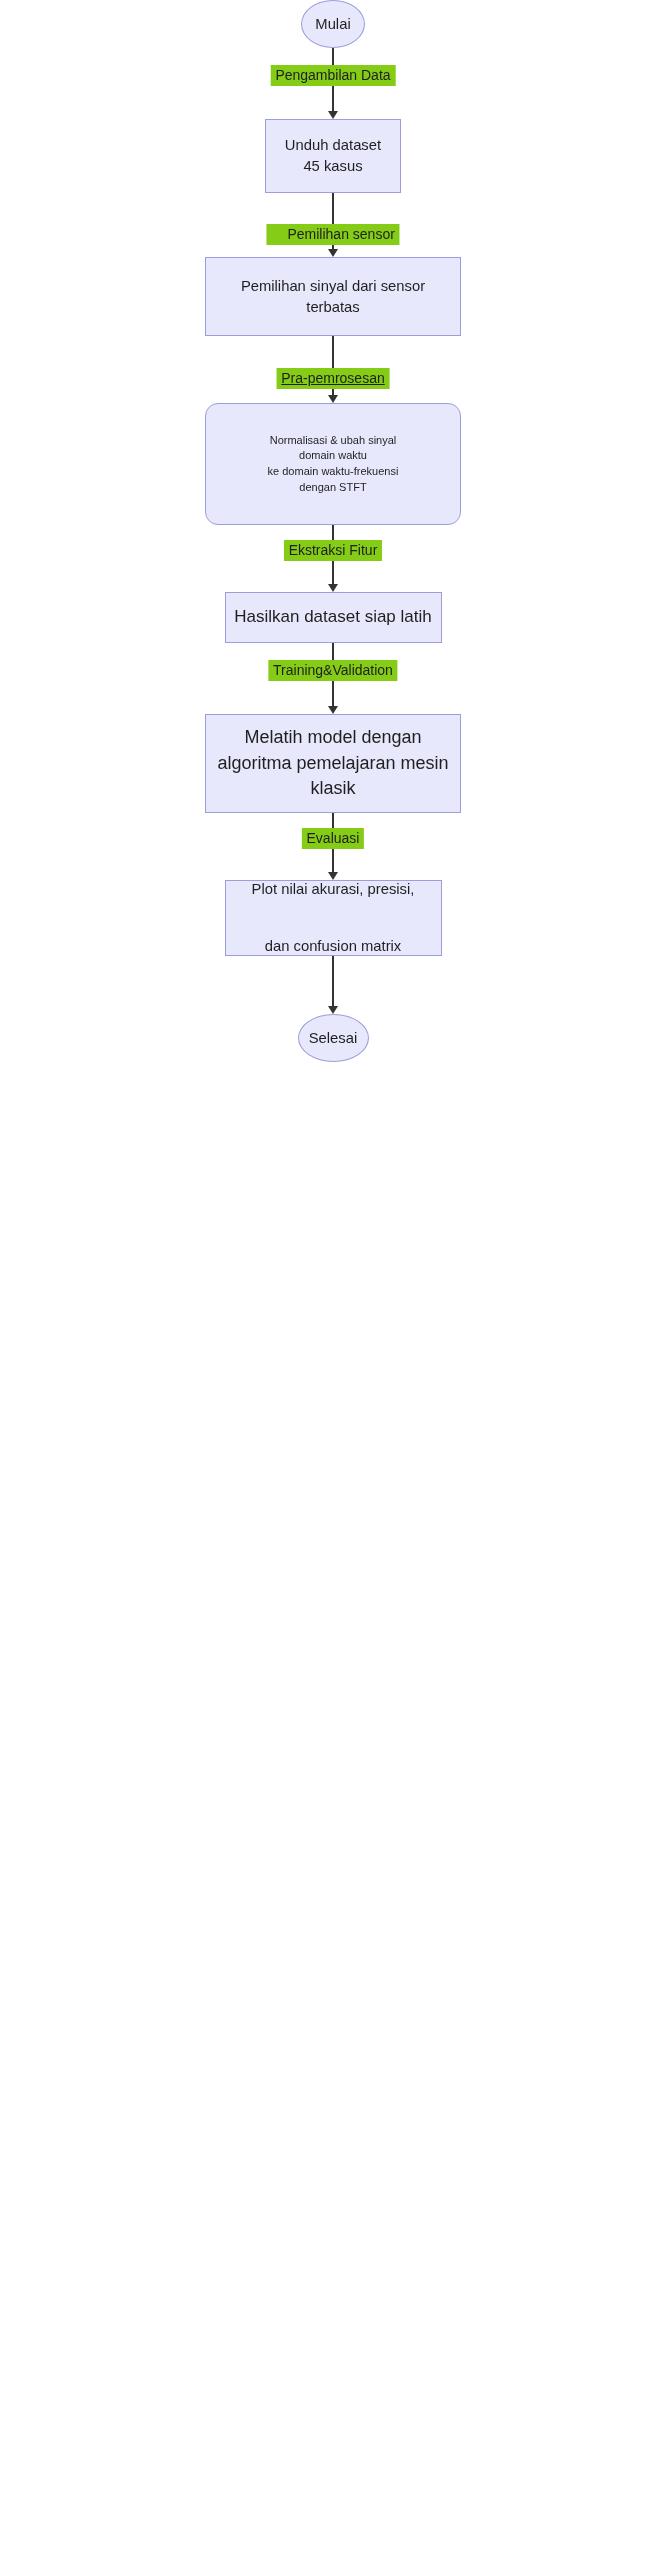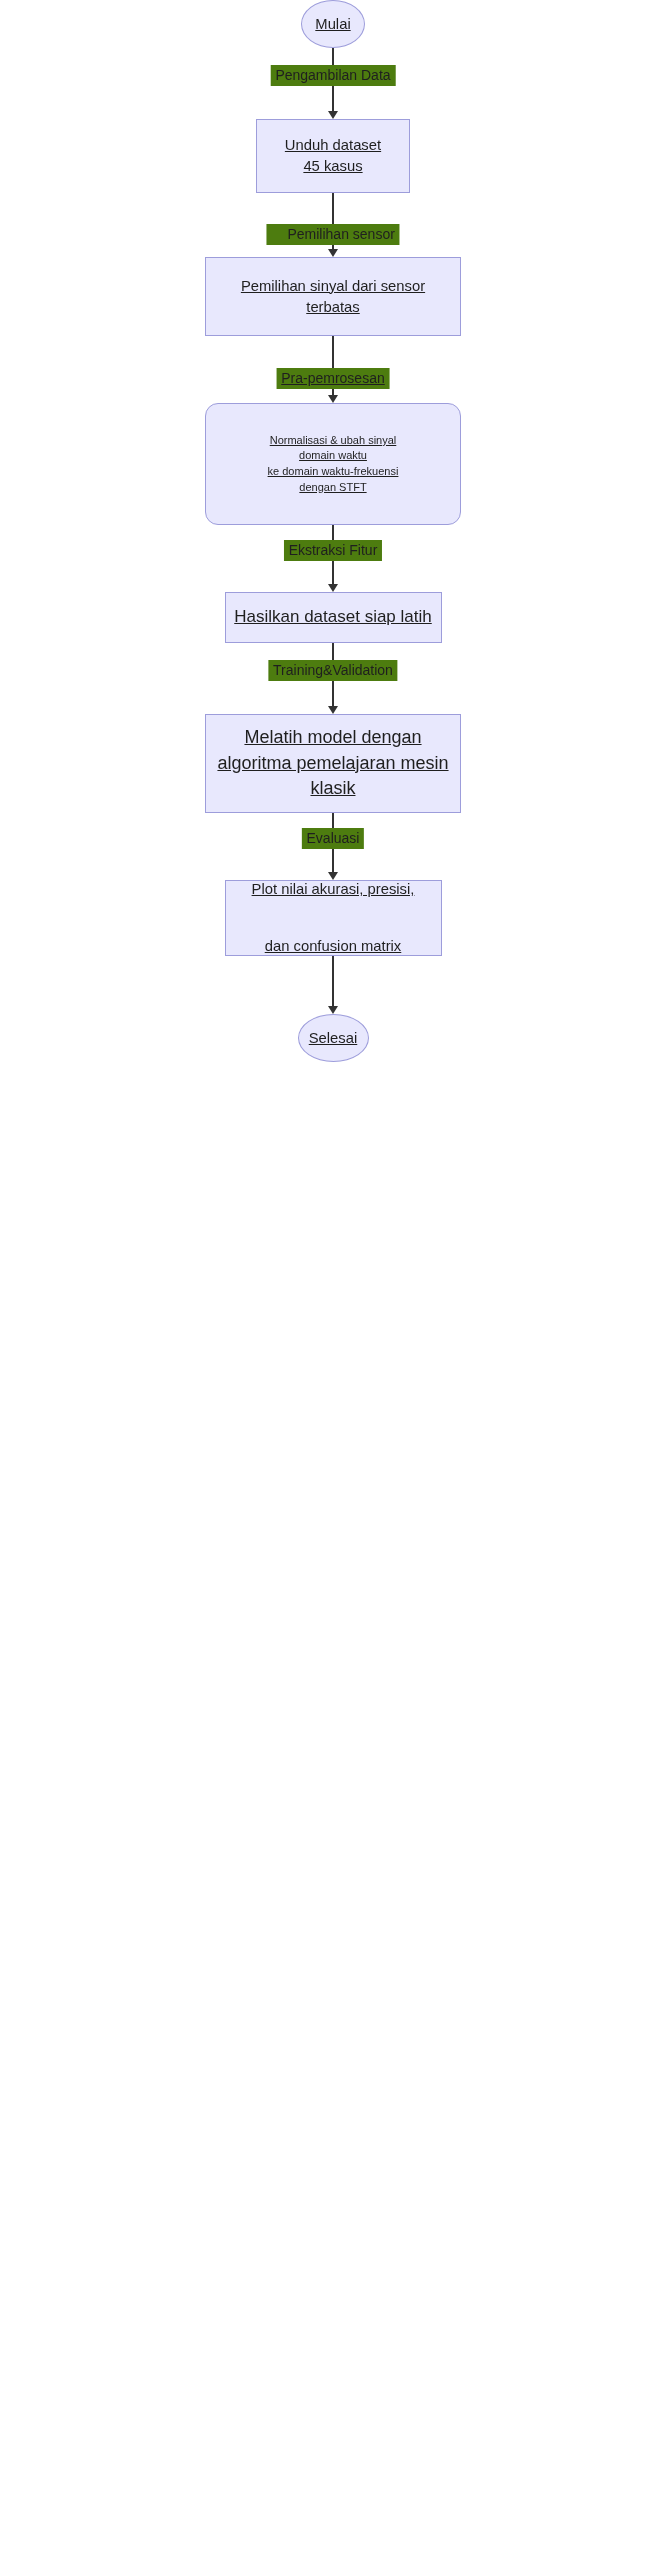--- a/index.html
+++ b/index.html
@@ -35,21 +35,20 @@
   }
   .node.terminator {
     border-radius: 50%;
     background: #e8e8fd;
     border: 0.7px solid #9d9ddb;
   }
   .node .line {
     display: block;
     line-height: 1.42;
     white-space: pre;
-    text-decoration: underline;
   }
   .edge {
     position: relative;
     width: 1.3px;
     background: transparent;
     display: flex;
     flex-direction: column;
     align-items: center;
   }
   .edge .stem {
@@ -62,21 +61,21 @@
     height: 0;
     border-left: 5.4px solid transparent;
     border-right: 5.4px solid transparent;
     border-top: 8px solid #333333;
     margin-top: -0.7px;
   }
   .edge-label {
     position: absolute;
     left: 50%;
     transform: translateX(-50%);
-    background: #4d7c0f;
+    background: #84cc16;
     color: #1f1f1f;
     font-size: 14px;
     padding: 2px 4.7px;
     white-space: nowrap;
     line-height: 1.2;
   }
 </style>
 </head>
 <body>
 
@@ -85,21 +84,21 @@
   <div class="node terminator" style="width:64px;height:48px;font-size:14.8px;">
     <span class="line">Mulai</span>
   </div>
 
   <div class="edge" style="height:71px;">
     <div class="stem"></div>
     <div class="arrowhead"></div>
     <span class="edge-label" style="top:17.4px;">Pengambilan Data</span>
   </div>
 
-  <div class="node" style="width:154px;height:74px;font-size:14.8px;">
+  <div class="node" style="width:136px;height:74px;font-size:14.8px;">
     <span class="line">Unduh dataset</span>
     <span class="line">45 kasus</span>
   </div>
 
   <div class="edge" style="height:64px;">
     <div class="stem"></div>
     <div class="arrowhead"></div>
     <span class="edge-label" style="top:31px;padding-left:21px;">Pemilihan sensor</span>
   </div>
 

